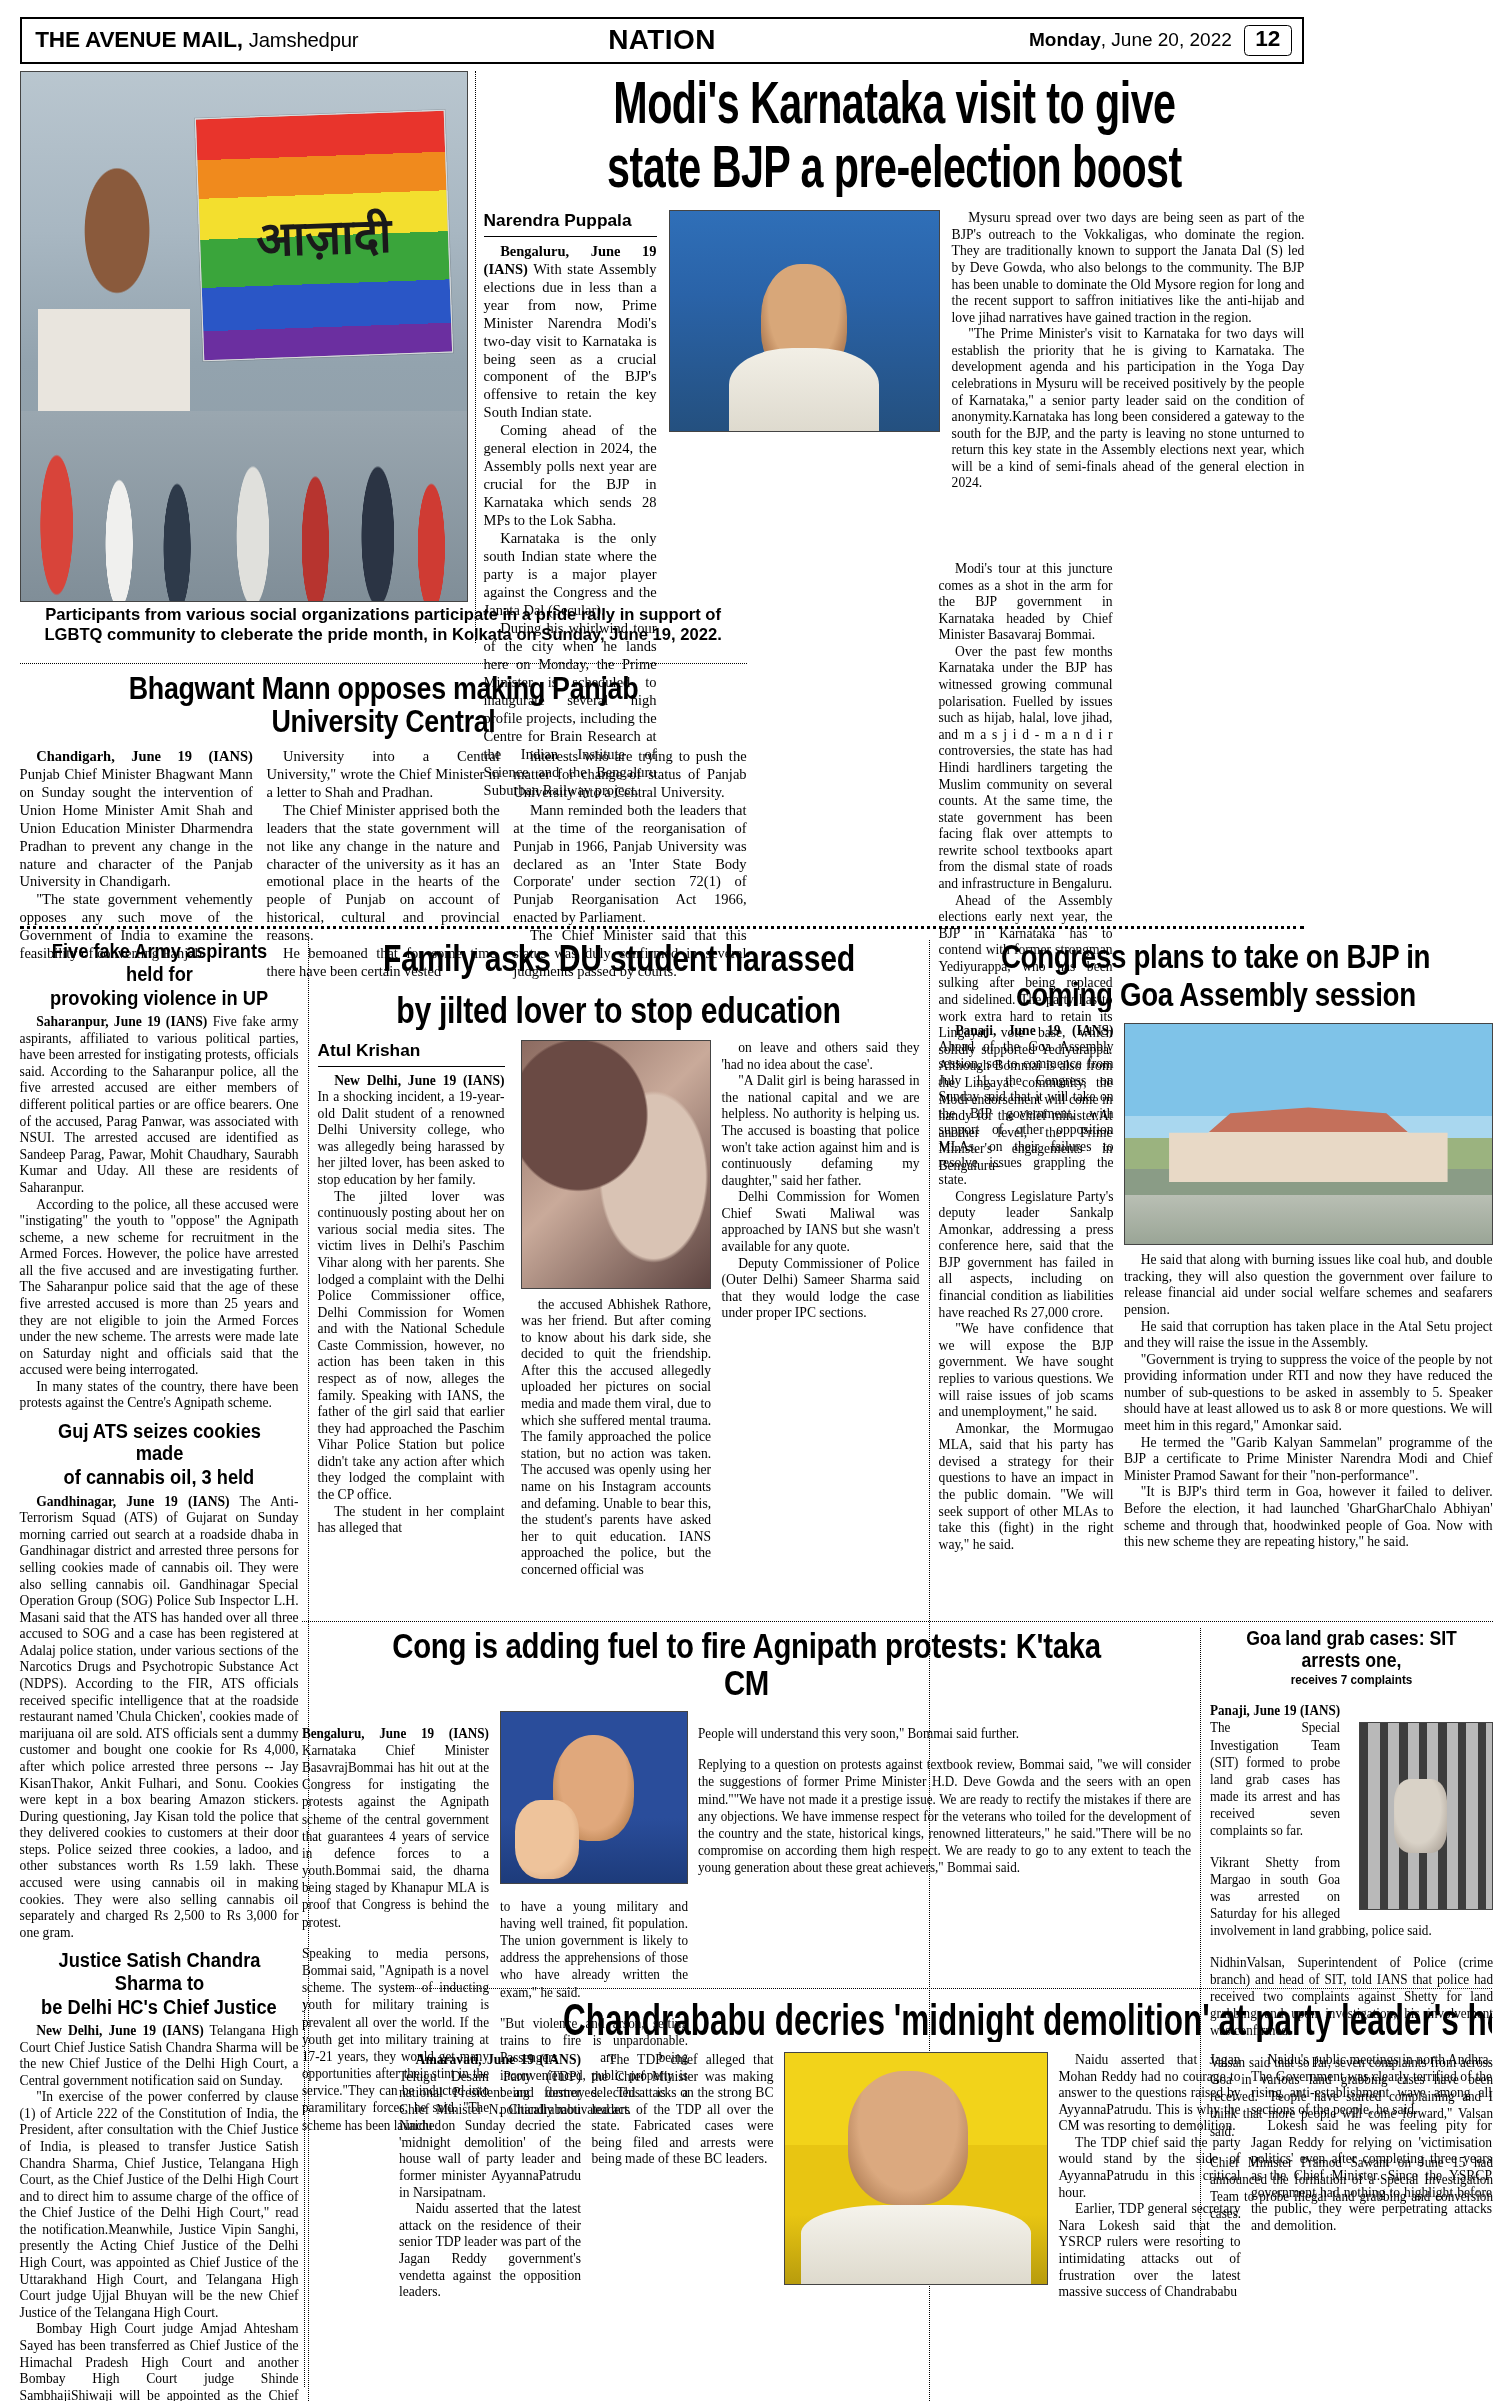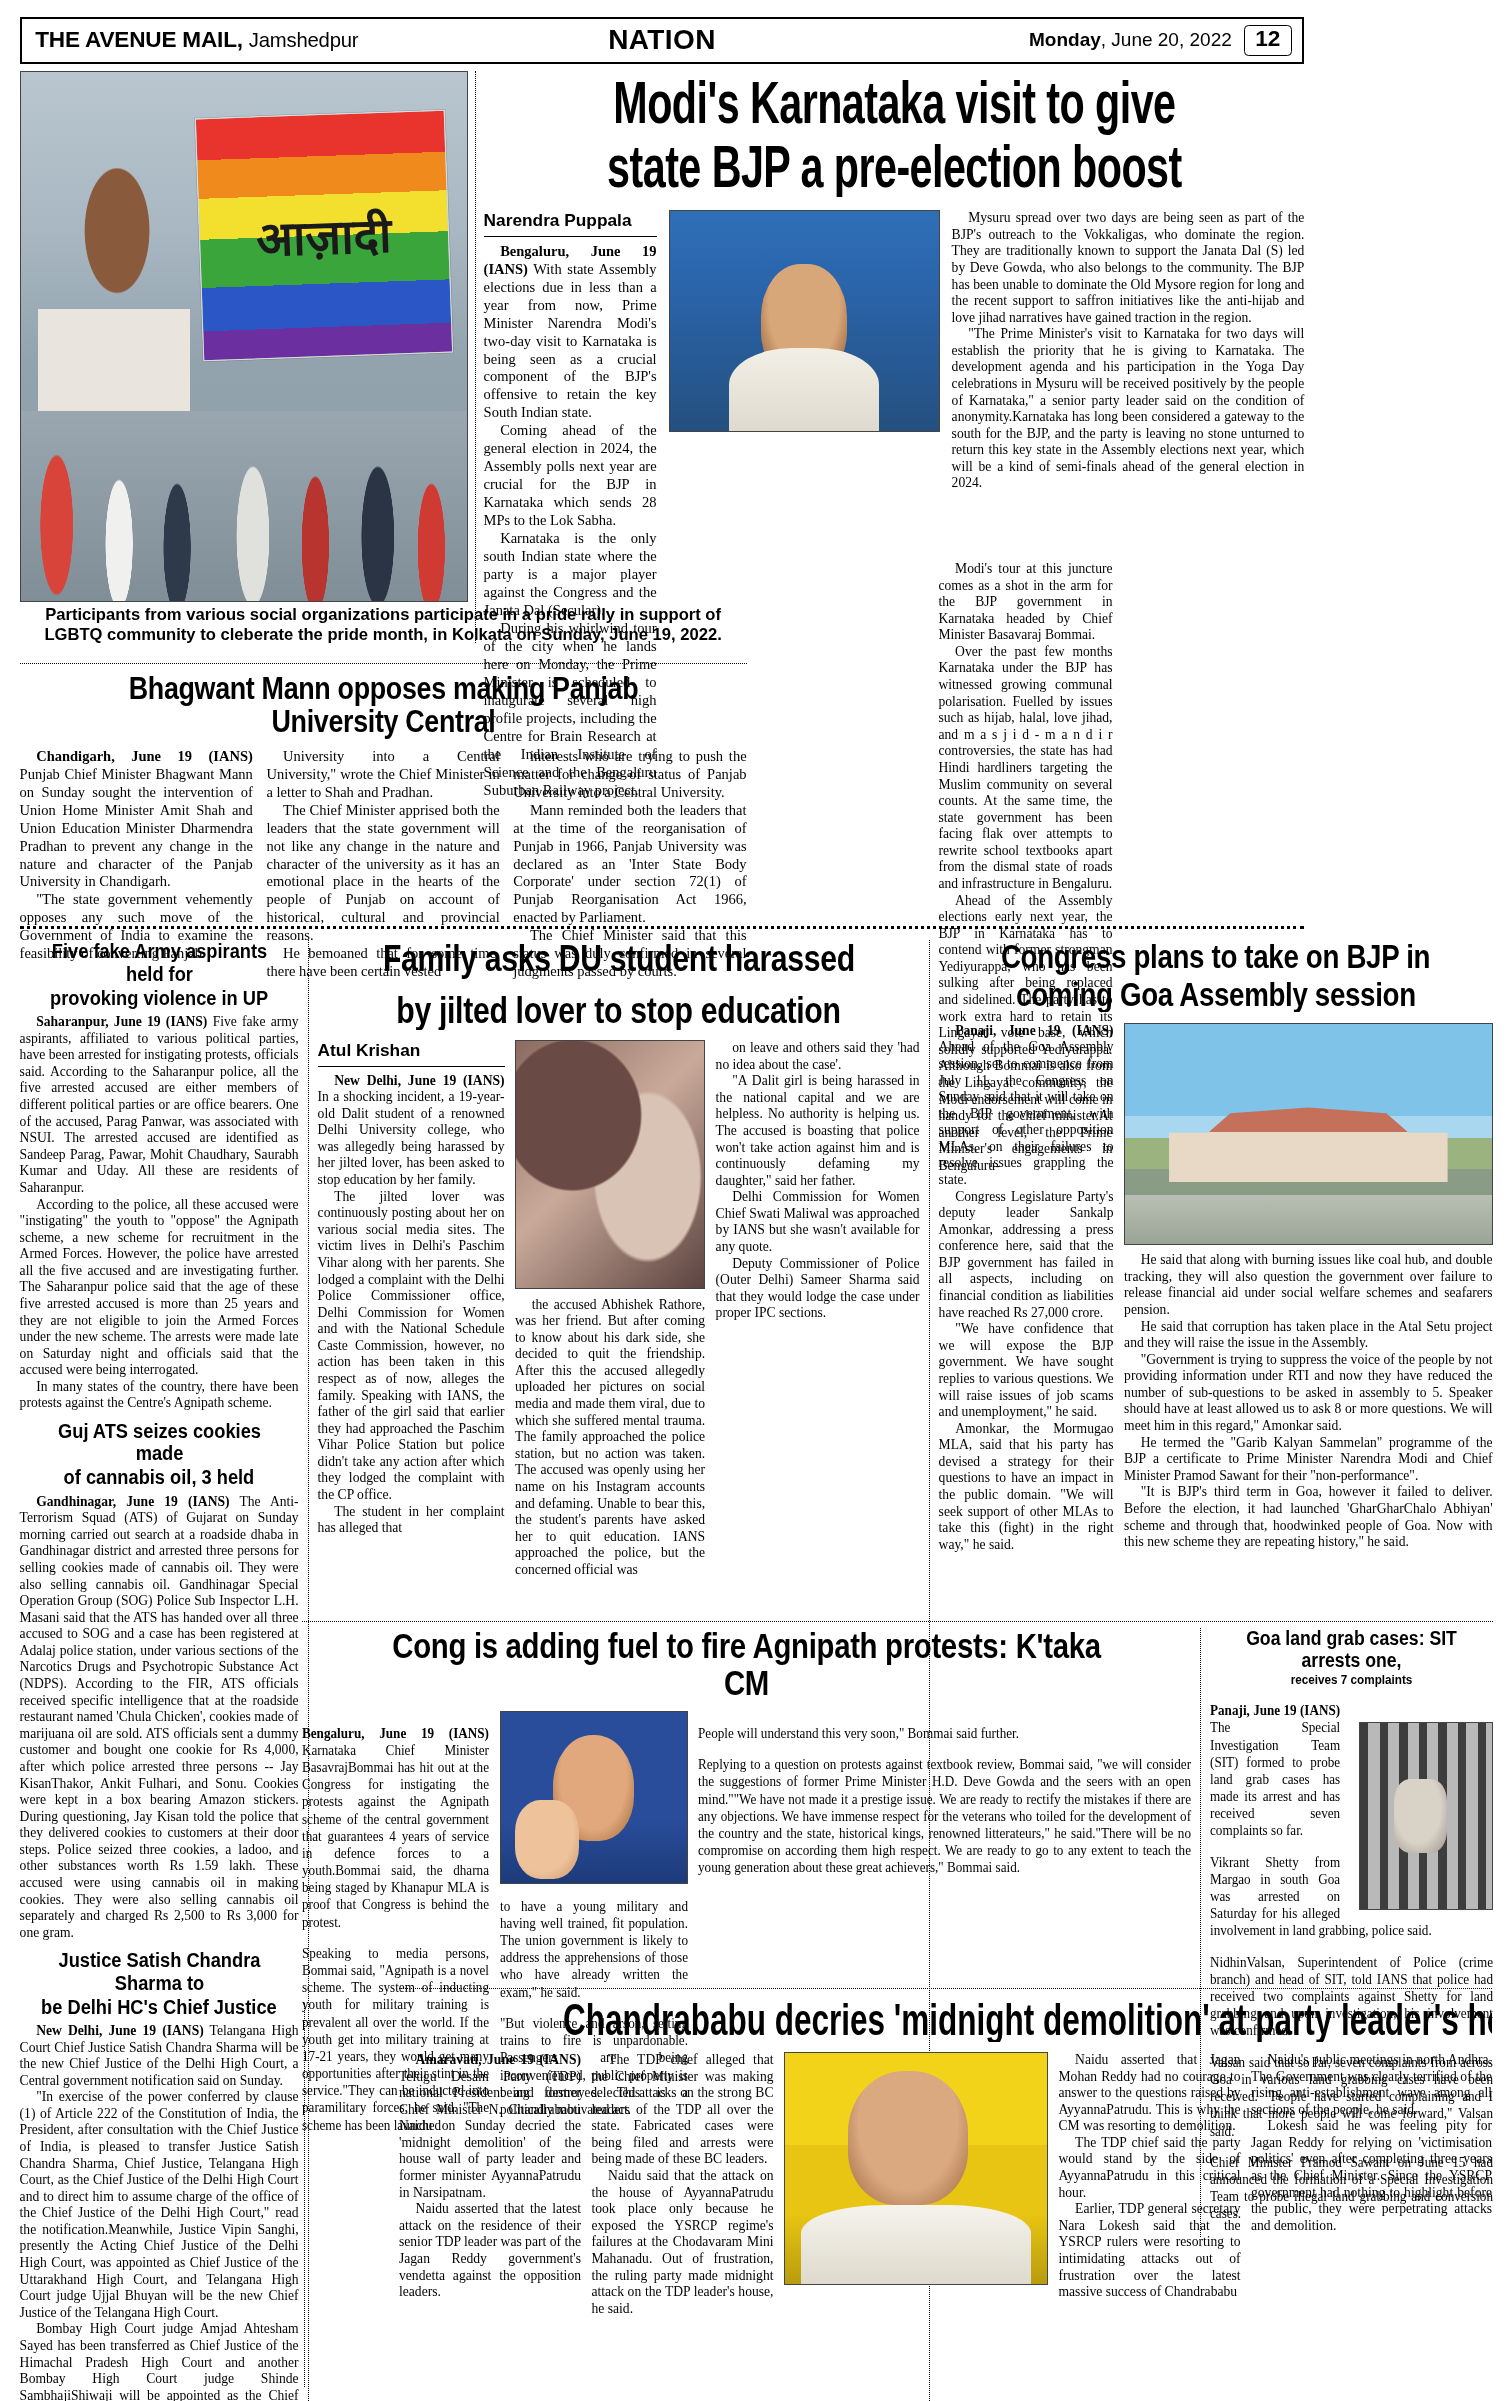--- a/index.html
+++ b/index.html
@@ -361,21 +361,21 @@
       <div class="row" style="margin-top:10.5px;">
         <div style="width:187px;">
           <div class="byline">Atul Krishan</div>
           <div class="body narrow">
               <p><b>New Delhi, June 19 (IANS)</b> In a shocking incident, a 19-year-old Dalit student of a renowned Delhi University college, who was allegedly being harassed by her jilted lover, has been asked to stop education by her family.</p>
               <p>The jilted lover was continuously posting about her on various social media sites. The victim lives in Delhi's Paschim Vihar along with her parents. She lodged a complaint with the Delhi Police Commissioner office, Delhi Commission for Women and with the National Schedule Caste Commission, however, no action has been taken in this respect as of now, alleges the family. Speaking with IANS, the father of the girl said that earlier they had approached the Paschim Vihar Police Station but police didn't take any action after which they lodged the complaint with the CP office.</p>
               <p>The student in her complaint has alleged that</p>
             </div>
         </div>
         <div style="width:10.5px;"></div>
-        <div style="width:190px;">
+        <div style="width:190px;margin-left:6px;">
           <div class="photo ph-hands" style="height:249px; margin-bottom:7.5px;"></div>
           <div class="body narrow">
               <p>the accused Abhishek Rathore, was her friend. But after coming to know about his dark side, she decided to quit the friendship. After this the accused allegedly uploaded her pictures on social media and made them viral, due to which she suffered mental trauma. The family approached the police station, but no action was taken. The accused was openly using her name on his Instagram accounts and defaming. Unable to bear this, the student's parents have asked her to quit education. IANS approached the police, but the concerned official was</p>
             </div>
         </div>
         <div style="width:10.5px;"></div>
         <div style="flex:1;">
           <div class="body narrow">
               <p>on leave and others said they 'had no idea about the case'.</p>
               <p>"A Dalit girl is being harassed in the national capital and we are helpless. No authority is helping us. The accused is boasting that police won't take action against him and is continuously defaming my daughter," said her father.</p>
@@ -479,21 +479,20 @@
       <div style="width:182px;">
         <div class="body narrow">
             <p><b>Amaravati, June 19 (IANS)</b> Telugu Desam Party (TDP) national President and former Chief Minister N. Chandrababu Naidu on Sunday decried the 'midnight demolition' of the house wall of party leader and former minister AyyannaPatrudu in Narsipatnam.</p>
             <p>Naidu asserted that the latest attack on the residence of their senior TDP leader was part of the Jagan Reddy government's vendetta against the opposition leaders.</p>
           </div>
       </div>
       <div style="width:10.5px;"></div>
       <div style="width:182px;">
         <div class="body narrow">
             <p>The TDP chief alleged that the Chief Minister was making selected attacks on the strong BC leaders of the TDP all over the state. Fabricated cases were being filed and arrests were being made of these BC leaders.</p>
-            <p>Naidu said that the attack on the house of AyyannaPatrudu took place only because he exposed the YSRCP regime's failures at the Chodavaram Mini Mahanadu. Out of frustration, the ruling party made midnight attack on the TDP leader's house, he said.</p>
           </div>
       </div>
       <div style="width:10.5px;"></div>
       <div style="width:264px;">
         <div class="photo ph-naidu" style="height:233px;"></div>
       </div>
       <div style="width:10.5px;"></div>
       <div style="width:182px;">
         <div class="body narrow">
             <p>Naidu asserted that Jagan Mohan Reddy had no courage to answer to the questions raised by AyyannaPatrudu. This is why the CM was resorting to demolition.</p>

